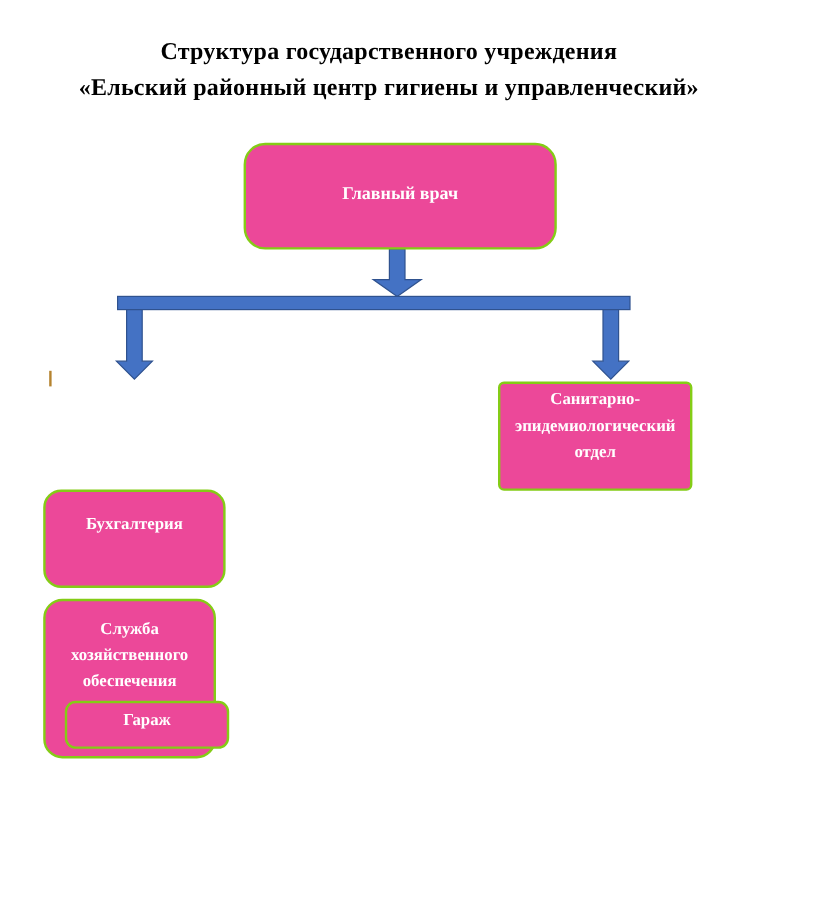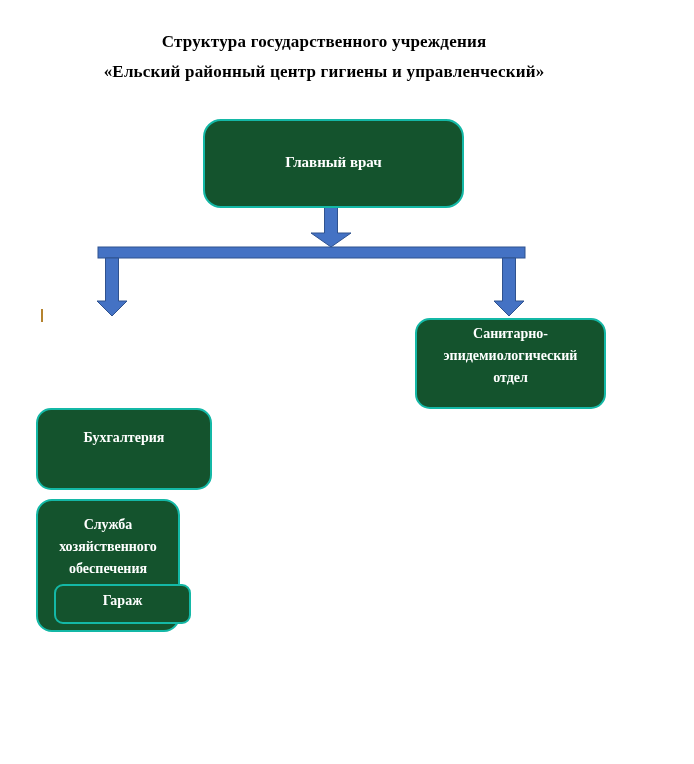--- a/index.html
+++ b/index.html
@@ -11,51 +11,51 @@
     overflow: hidden;
     font-family: "Liberation Serif", serif;
   }
   .canvas { position: absolute; left: 0; top: 0; width: 694px; height: 764px; }
 
   
   .title { position: absolute; left: 0; top: 0; width: 648px; }
   .title-line {
     position: absolute; left: 0; width: 100%;
     text-align: center;
-    font-weight: bold; font-size: 17px; color: #000000;
+    font-weight: bold; font-size: 20px; color: #000000;
     letter-spacing: 0.2px;
     white-space: nowrap;
   }
   .title-line.l1 { top: 32px; }
   .title-line.l2 { top: 62px; }
 
   
   svg.connectors { position: absolute; left: 0; top: 0; }
   .connector { fill: #4472C4; stroke: #2F528F; stroke-width: 1; }
 
   
   .node {
     position: absolute;
-    background: #14532d;
-    border: 2px solid #14b8a6;
+    background: #ec4899;
+    border: 2px solid #84cc16;
     color: #ffffff;
     display: flex; align-items: center; justify-content: center;
     text-align: center;
   }
   .node-label {
     font-weight: bold;
     font-size: 14px;
     line-height: 22px;
     white-space: pre-line;
   }
   .node.chief  { left: 203px; top: 119px; width: 261px; height: 89px;  border-radius: 18px; padding-bottom: 4px; }
   .node.chief .node-label { font-size: 15px; }
   .node.admin  { left: 36px;  top: 317px; width: 176px; height: 81px;  border-radius: 15px; padding-bottom: 6px; }
-  .node.sanitary { left: 415px; top: 318px; width: 191px; height: 91px; border-radius: 15px; padding-bottom: 16px; }
-  .node.accounting { left: 36px; top: 408px; width: 176px; height: 82px; border-radius: 15px; padding-bottom: 22px; }
+  .node.sanitary { left: 415px; top: 318px; width: 162px; height: 91px; border-radius: 5px; padding-bottom: 16px; }
+  .node.accounting { left: 36px; top: 408px; width: 152px; height: 82px; border-radius: 15px; padding-bottom: 22px; }
   .node.service {
     left: 36px; top: 499px; width: 144px; height: 133px; border-radius: 16px;
     align-items: flex-start; padding-top: 13px;
   }
   .node.garage {
     left: 16px; top: 83px; width: 137px; height: 40px;
     border-radius: 9px; border-width: 2px;
     padding-bottom: 6px;
   }
 

